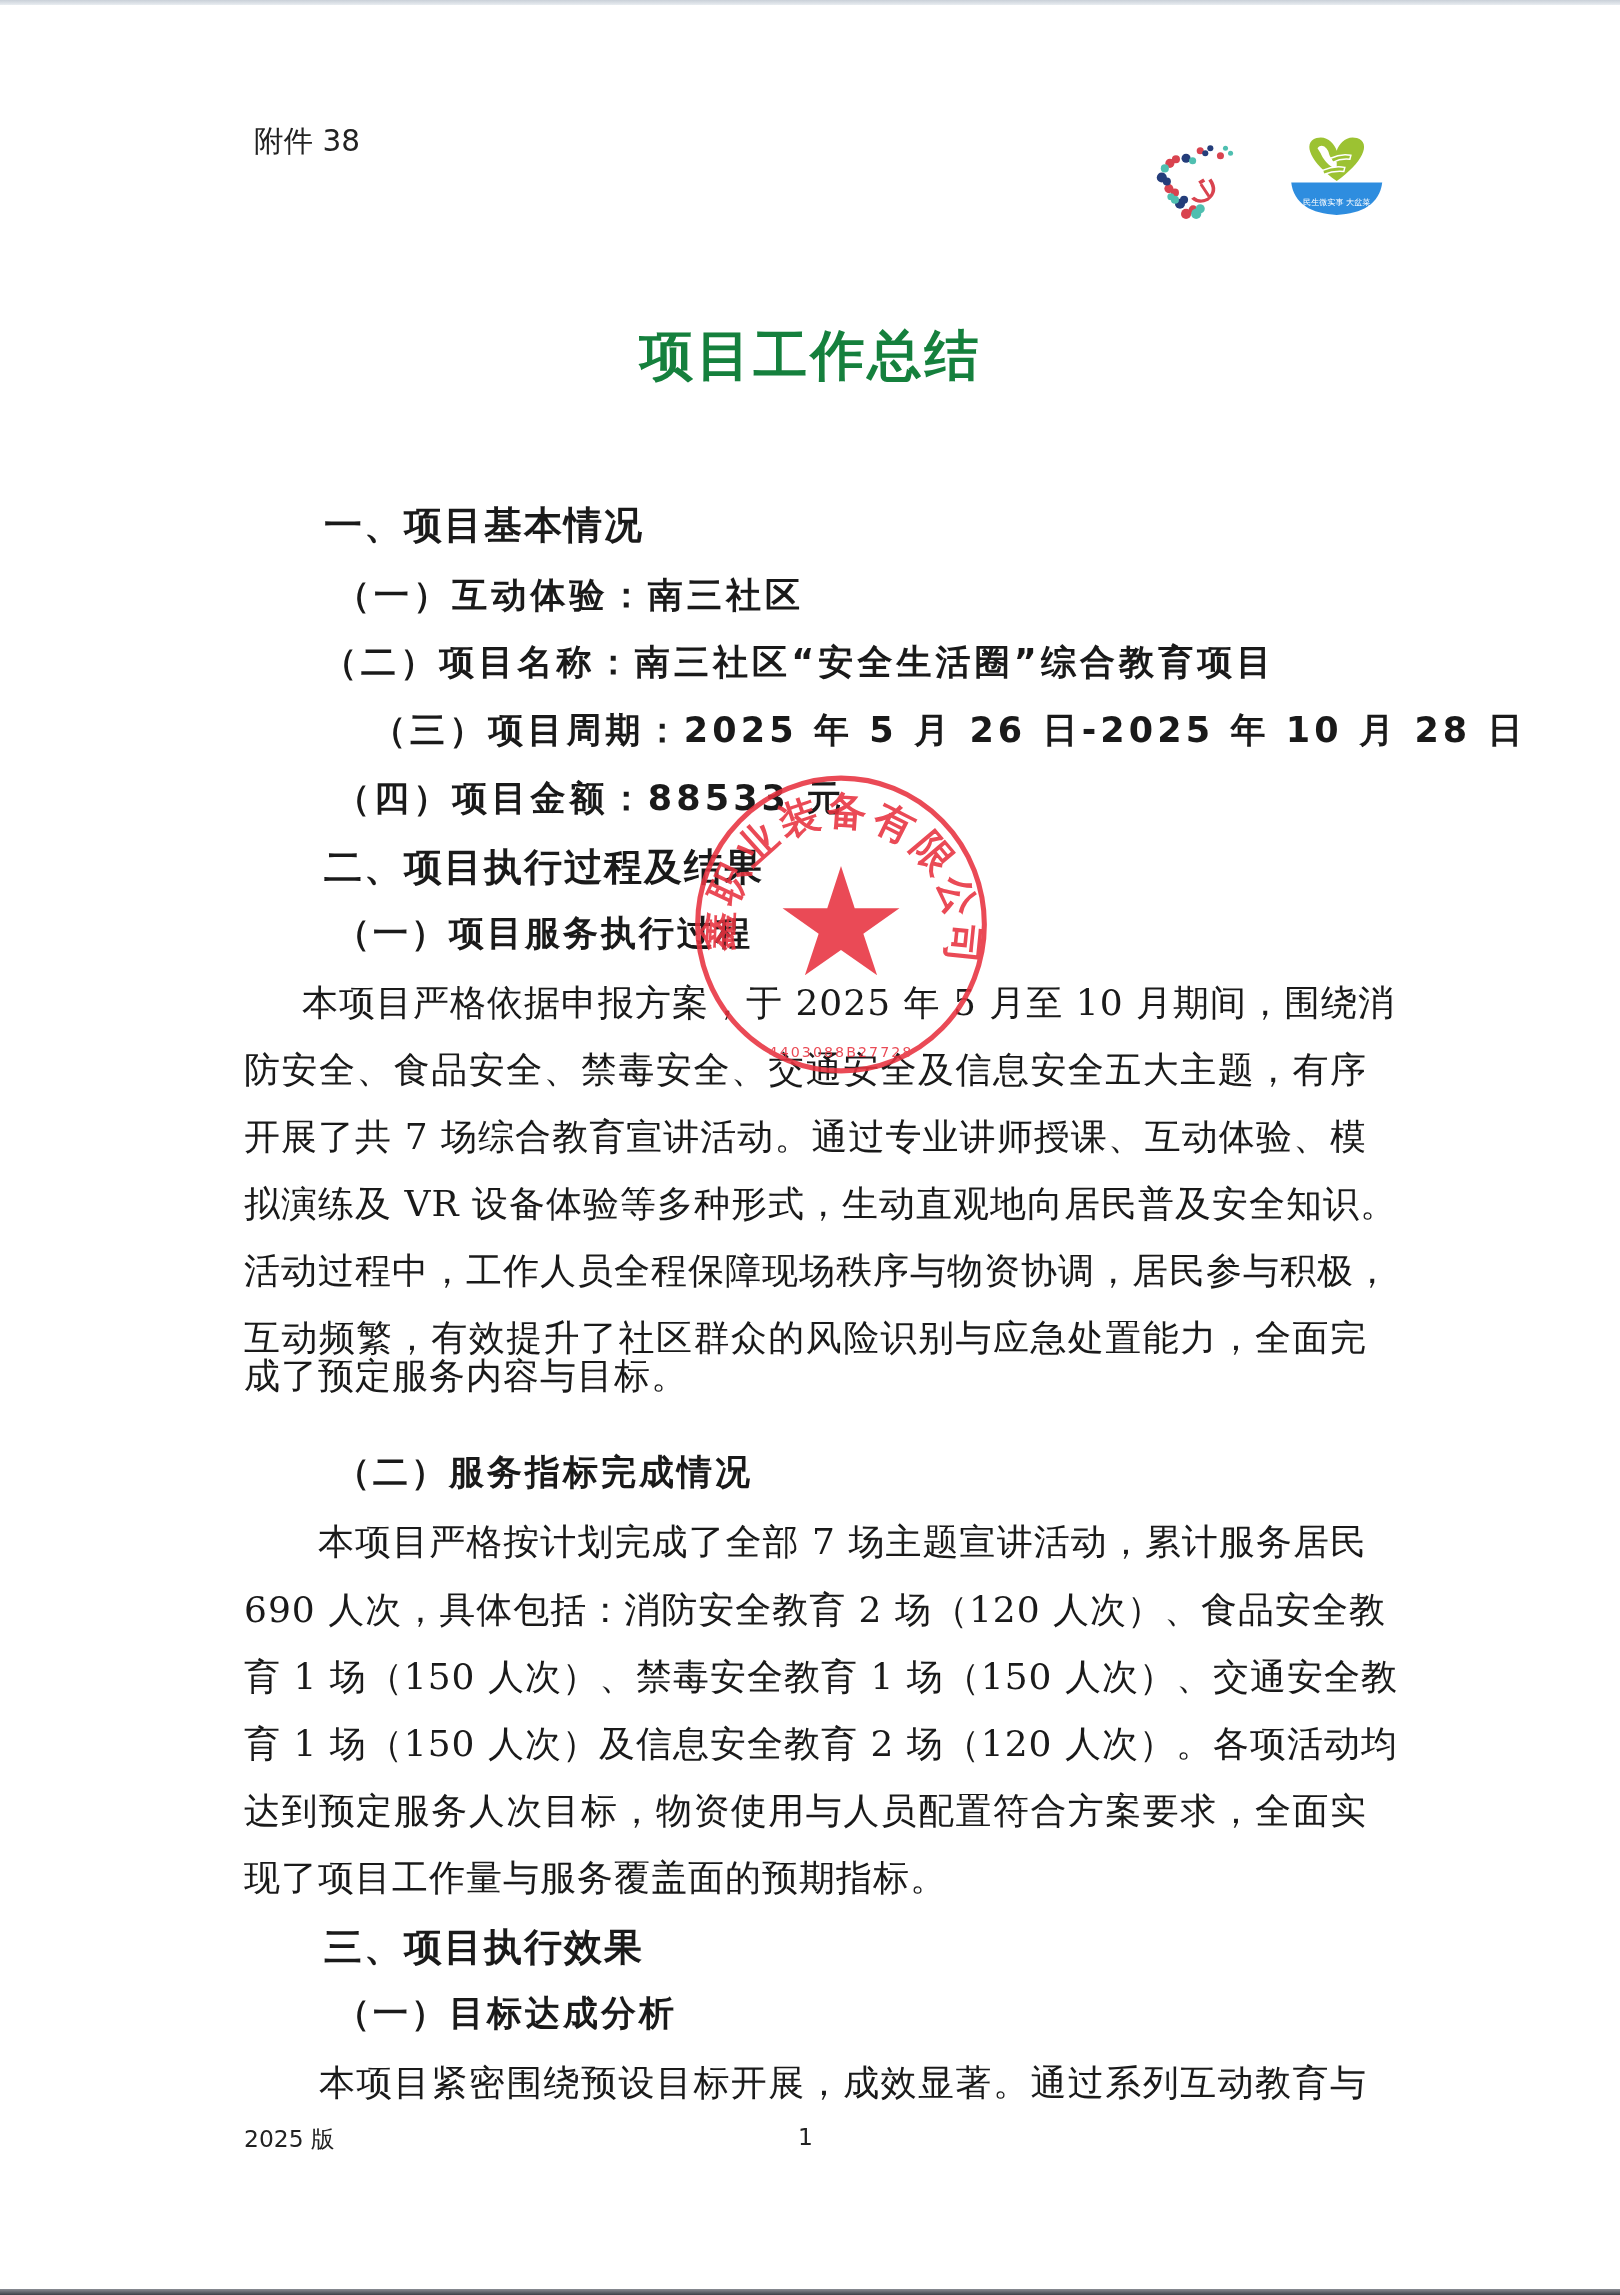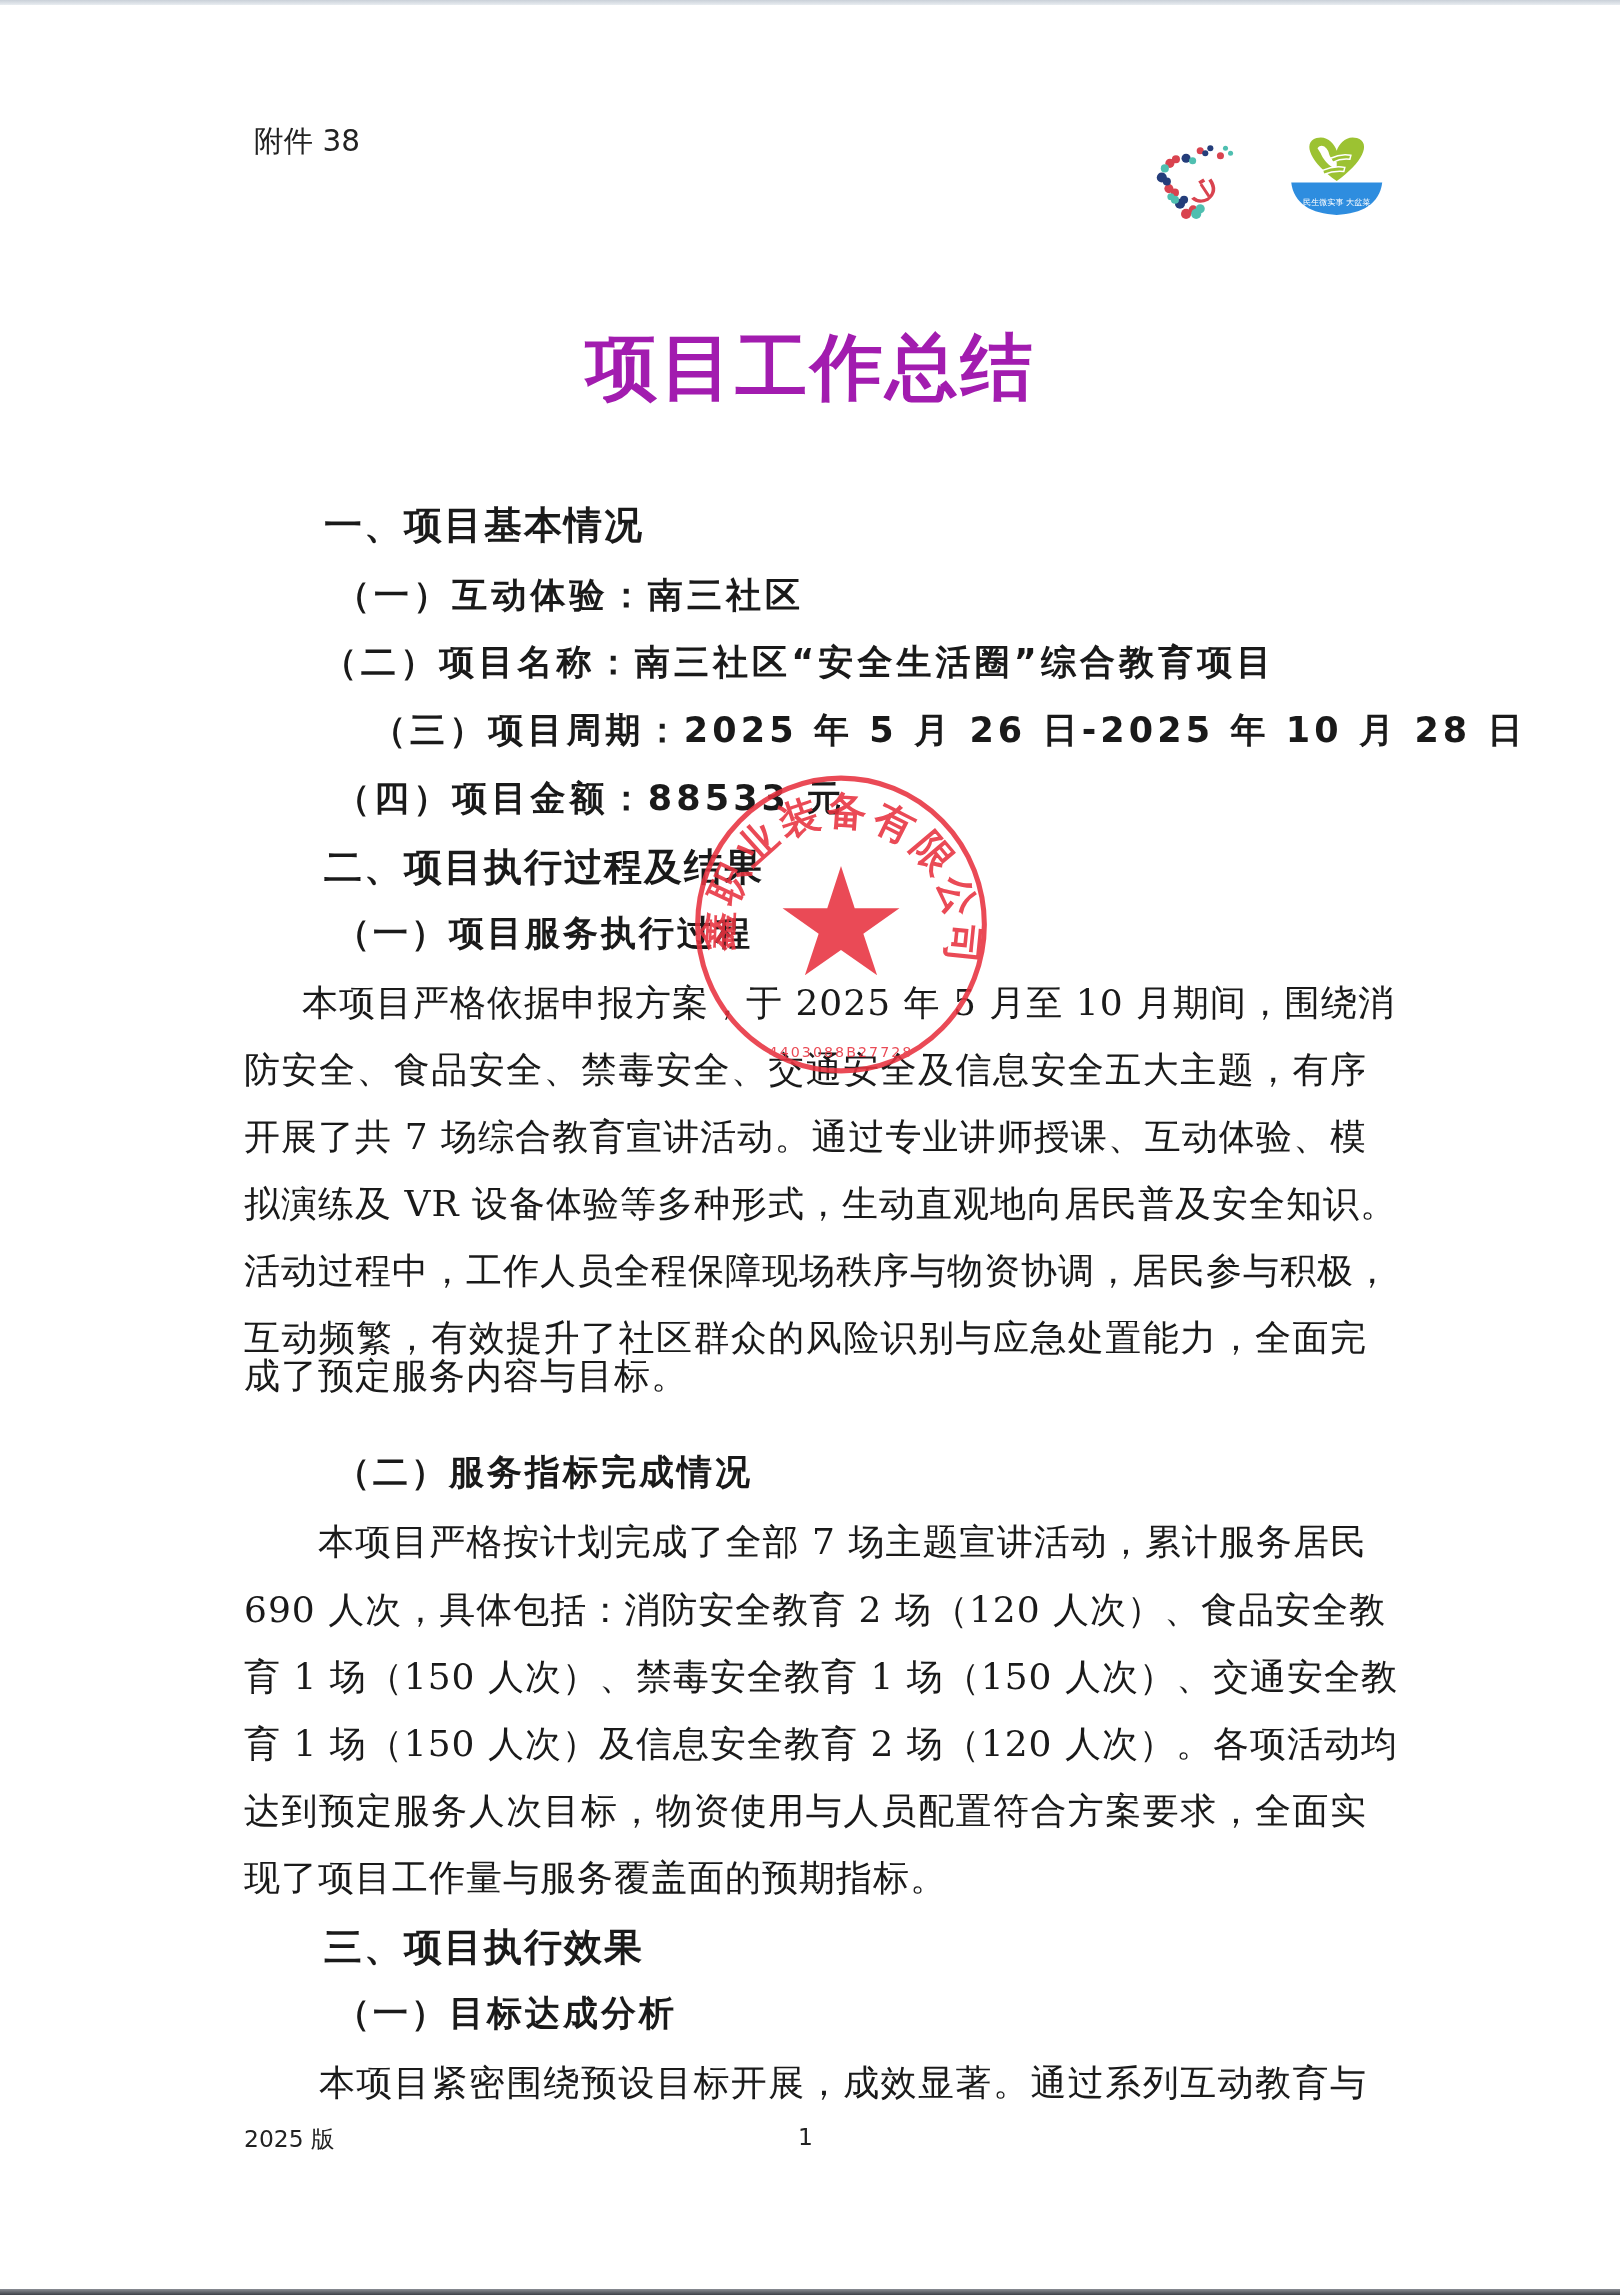--- a/index.html
+++ b/index.html
@@ -10,21 +10,21 @@
   }
   .scan-top { position: absolute; left: 0; top: 0; width: 1621px; height: 5.1px;
     background: linear-gradient(#c9d0d8, #e9edf1); }
   .scan-bottom { position: absolute; left: 0; bottom: 0; width: 1621px; height: 6.1px;
     background: linear-gradient(#8a8d94, #3e4148); }
   .abs { position: absolute; white-space: nowrap; }
   .attach { left: 254px; top: 122px; font-family: "DejaVu Sans", "Liberation Sans", sans-serif;
     font-size: 29.5px; color: #222; }
   .logos { left: 1154px; top: 133px; width: 234px; height: 91px; }
   .title { left: 0; width: 1621px; top: 320px; text-align: center;
-    font-family: "DejaVu Sans", sans-serif; font-weight: bold; font-size: 72px; letter-spacing: 3px; color: #a21caf; }
+    font-family: "DejaVu Sans", sans-serif; font-weight: bold; font-size: 54px; letter-spacing: 3px; color: #15803d; }
   .h1 { font-family: "DejaVu Sans", sans-serif; font-weight: bold; font-size: 38px; letter-spacing: 2px; color: #1a1a1a; }
   .h2 { font-family: "DejaVu Sans", sans-serif; font-weight: bold; font-size: 35px; letter-spacing: 3px; color: #1a1a1a; }
   .info { font-family: "DejaVu Sans", sans-serif; font-weight: bold; font-size: 35px; letter-spacing: 4.1px; color: #1a1a1a; }
   .body-line { font-family: "DejaVu Serif", serif; font-size: 36px; color: #1a1a1a;
     width: 1123px; text-align: justify; text-align-last: justify; letter-spacing: 1px; }
   .body-line.last { text-align-last: left; }
   .footer-ver { left: 244px; top: 2123px; font-family: "DejaVu Sans", sans-serif; font-size: 23.4px; color: #222; }
   .footer-page { left: 798px; top: 2123px; font-family: "DejaVu Sans", sans-serif; font-size: 23.4px; color: #222; }
   .seal { position: absolute; left: 691px; top: 772px; width: 300px; height: 305px; pointer-events: none; opacity: 0.88; }
 </style>

